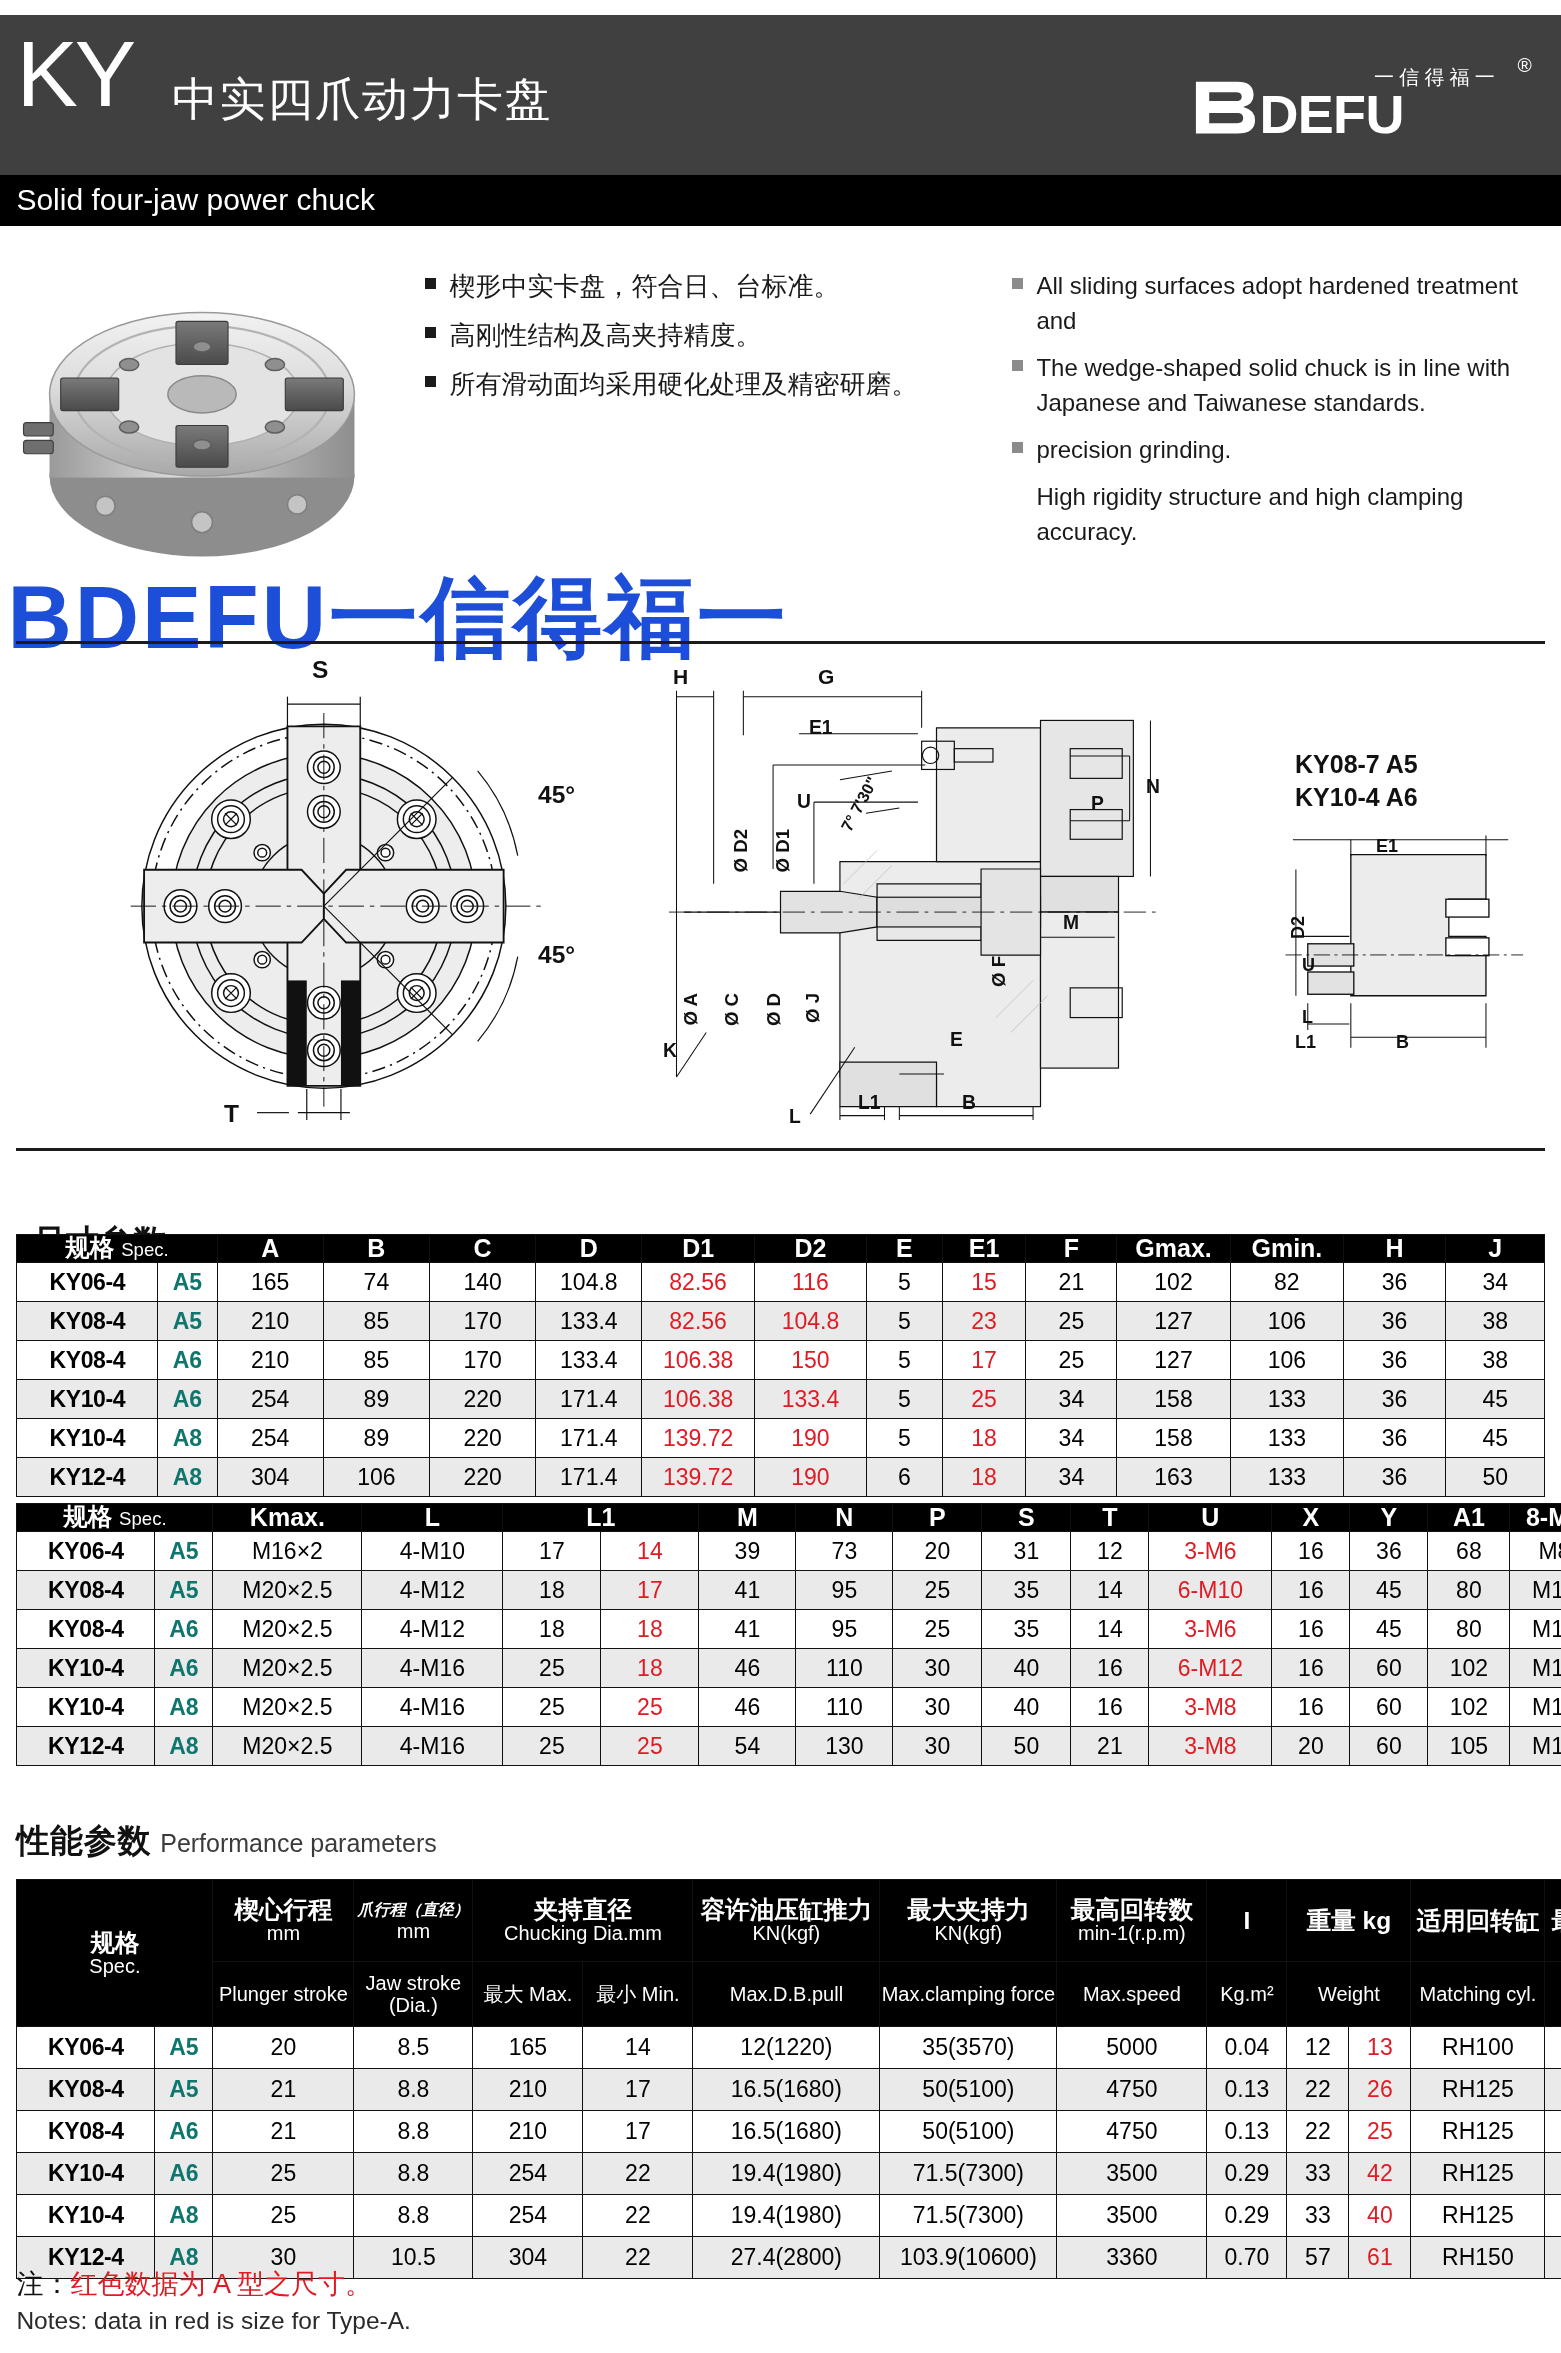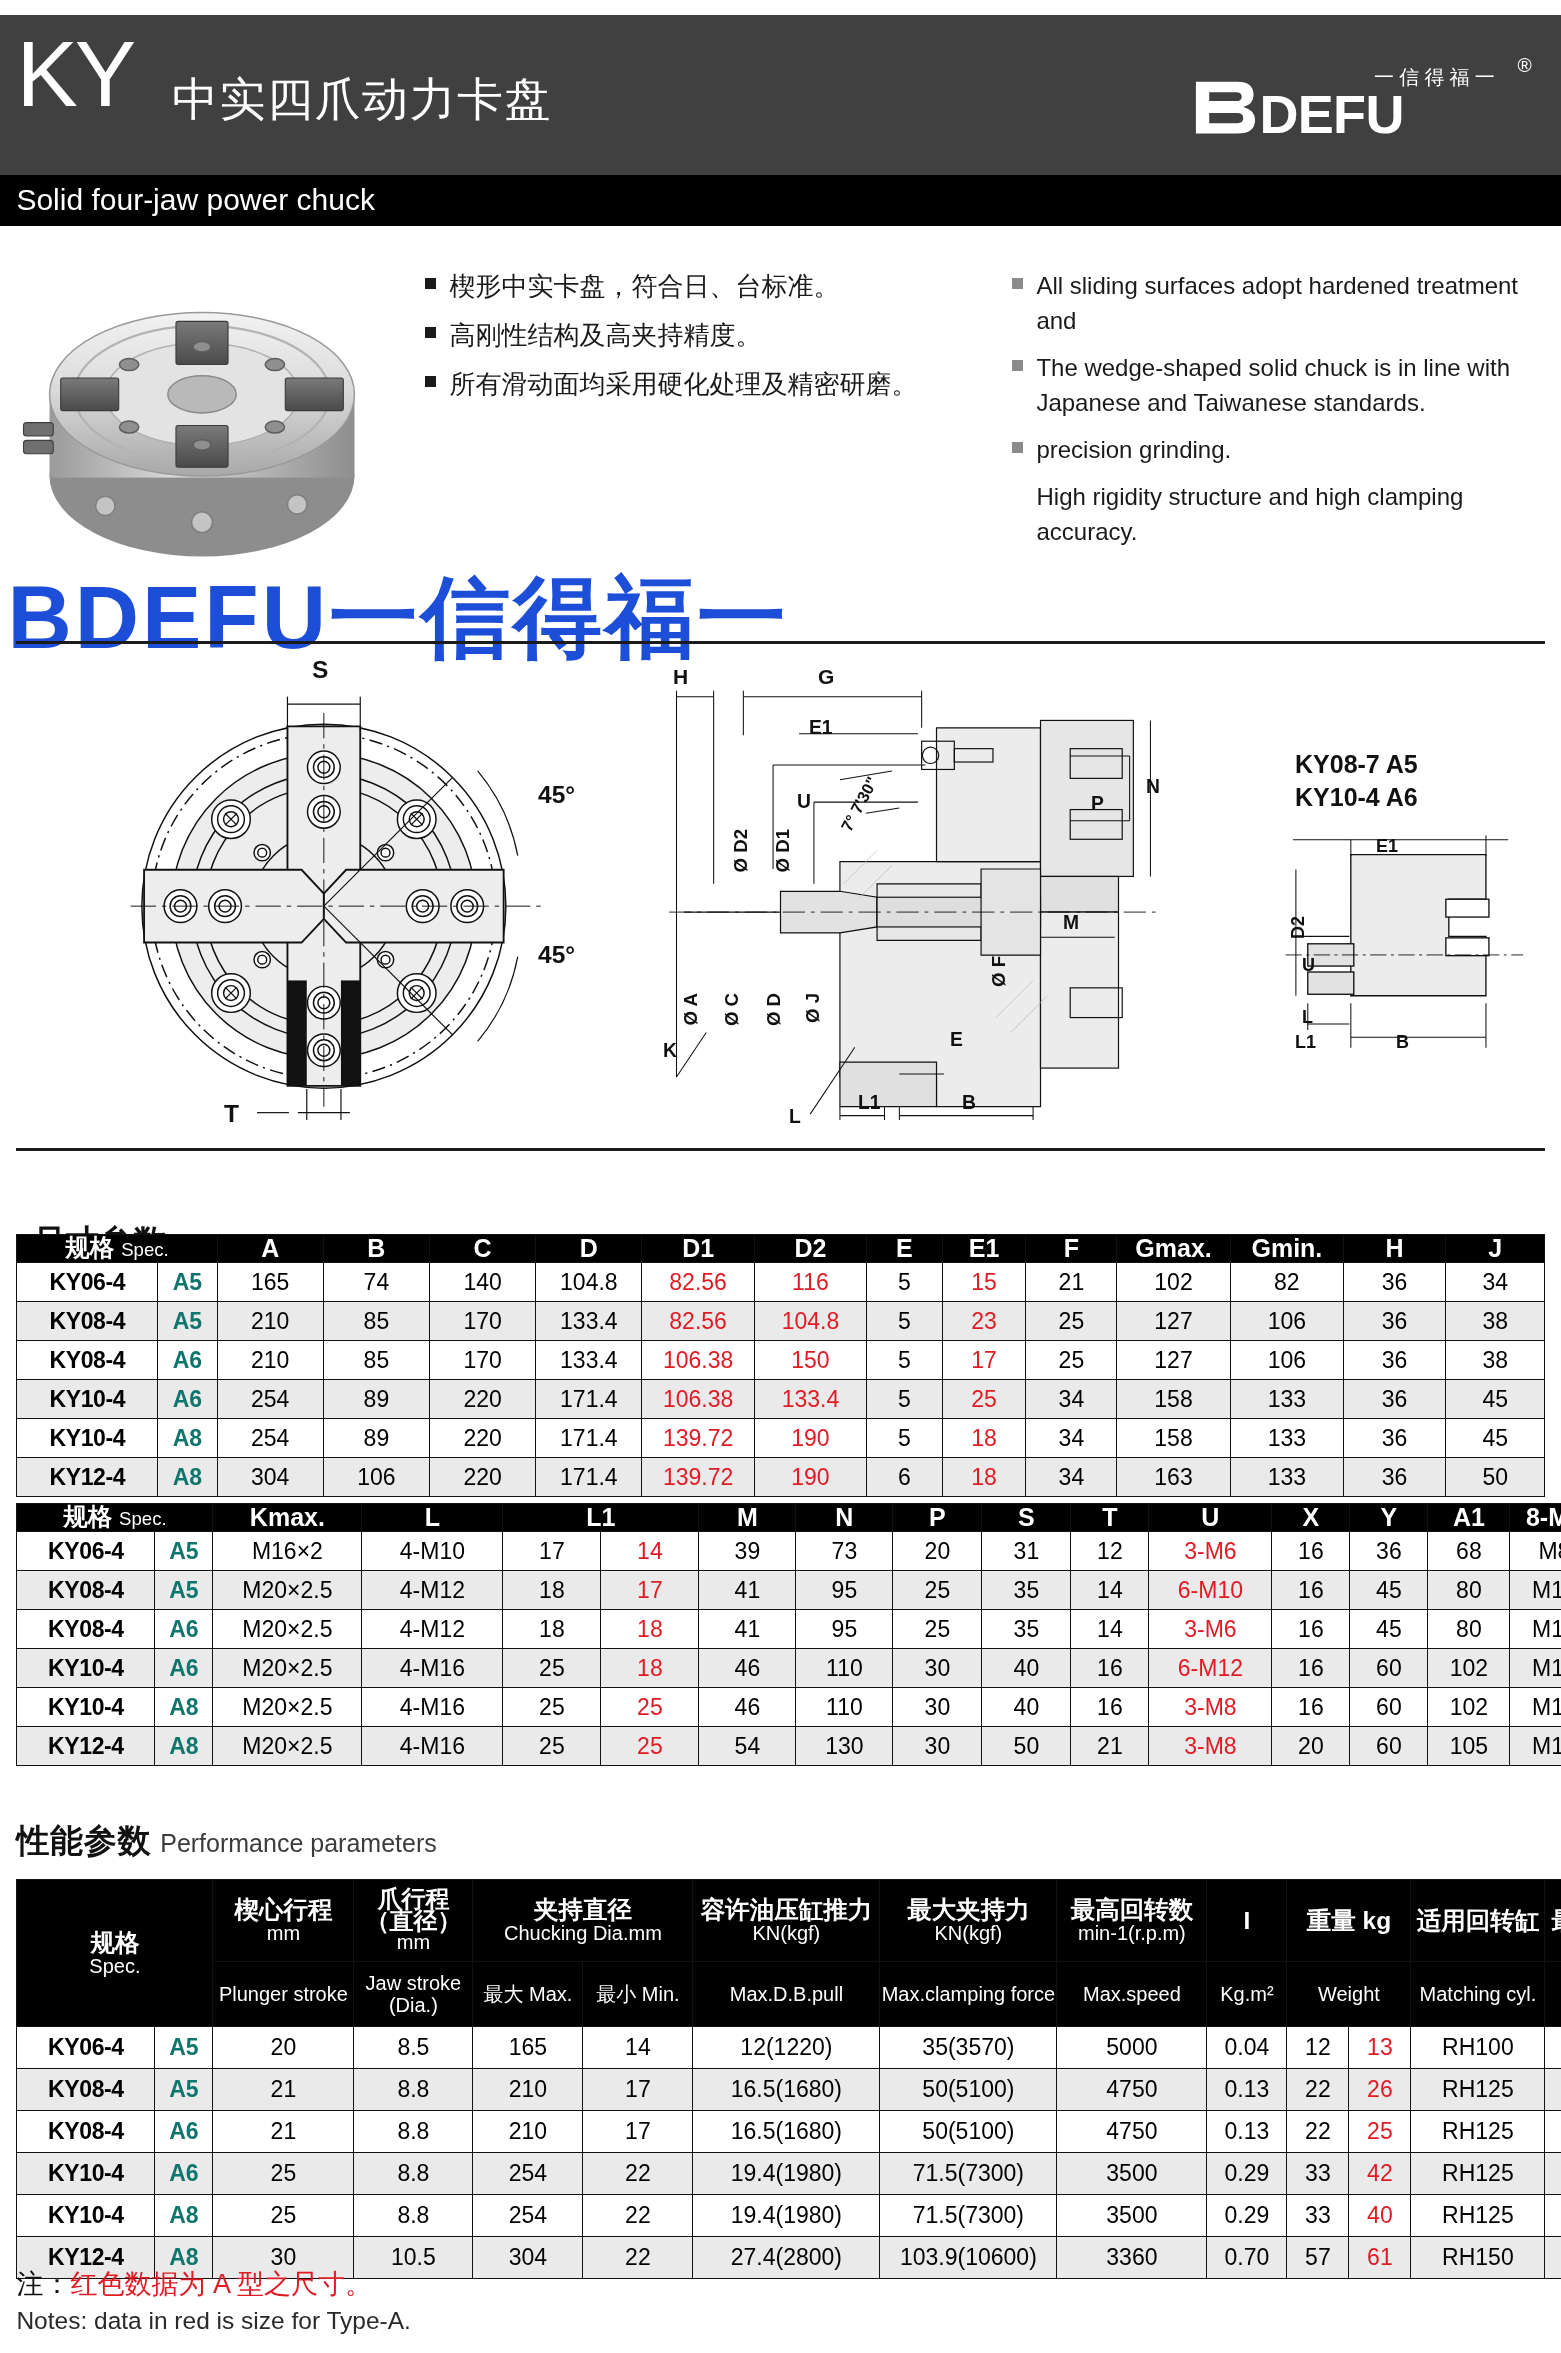--- a/index.html
+++ b/index.html
@@ -751,21 +751,21 @@
       <tr style="height:82px">
         <th colspan="2" rowspan="2">
           <div class="th-cn">规格</div>
           <div class="th-sub">Spec.</div>
         </th>
         <th>
           <div class="th-cn">楔心行程</div>
           <div class="th-sub">mm</div>
         </th>
         <th>
-          <div class="th-cn" style="font-size:24px;line-height:21.6px;">爪行程（直径）</div>
+          <div class="th-cn" style="font-size:16px;line-height:21.6px;font-style:italic;">爪行程（直径）</div>
           <div class="th-sub">mm</div>
         </th>
         <th colspan="2">
           <div class="th-cn">夹持直径</div>
           <div class="th-sub">Chucking Dia.mm</div>
         </th>
         <th>
           <div class="th-cn">容许油压缸推力</div>
           <div class="th-sub">KN(kgf)</div>
         </th>

